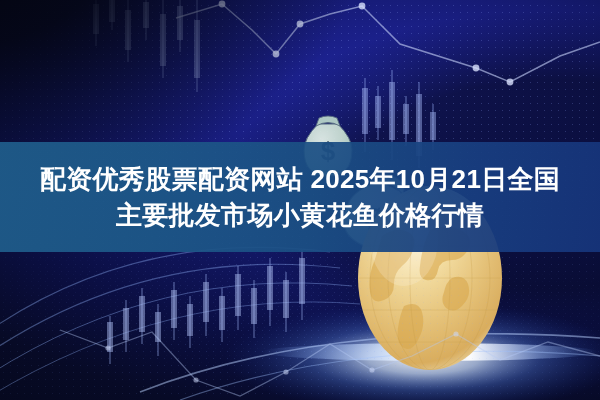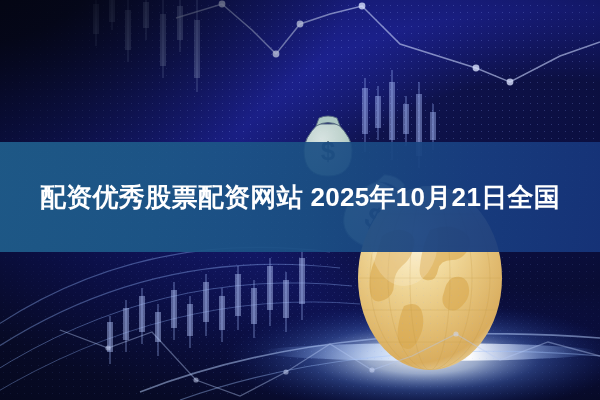--- a/index.html
+++ b/index.html
@@ -286,15 +286,16 @@
       <circle cx="372" cy="370" r="2.6"></circle>
       <circle cx="456" cy="334" r="2.6"></circle>
     </g>
   </svg>
 
   <div class="layer" id="dot-grid-lower"></div>
   <div class="layer" id="bg-dark-top-left"></div>
 
   <div id="headline-band">
     <div class="headline-line">配资优秀股票配资网站 2025年10月21日全国</div>
+    <div class="headline-line">主要批发市场小黄花鱼价格行情</div>
   </div>
 
 </div>
 
 </body></html>

